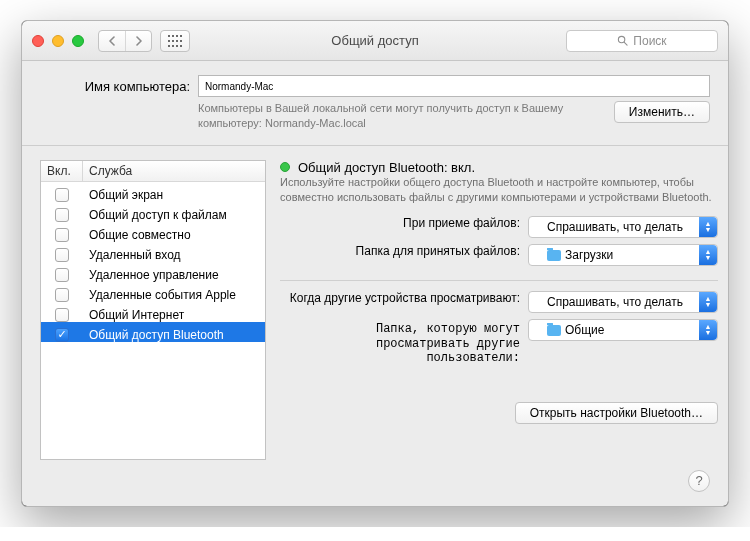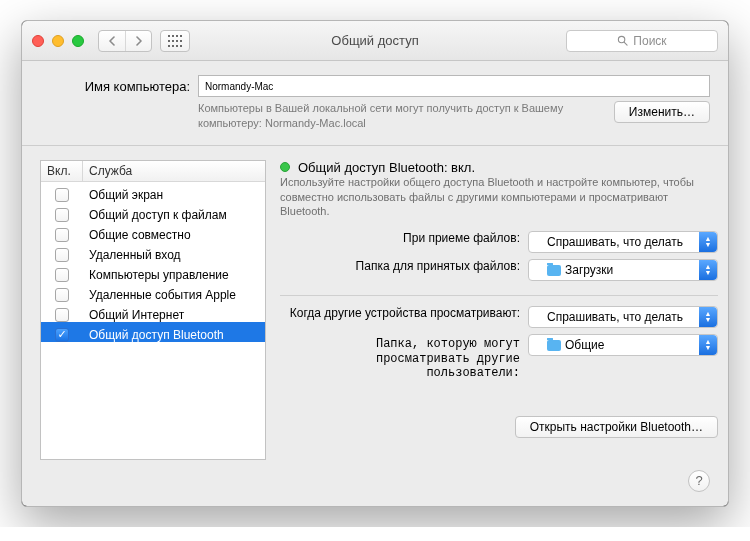--- a/index.html
+++ b/index.html
@@ -375,21 +375,21 @@
             <div class="svc-row">
               <div class="svc-chk">
                 <div class="chkbox"></div>
               </div>
               <div class="svc-name">Удаленный вход</div>
             </div>
             <div class="svc-row">
               <div class="svc-chk">
                 <div class="chkbox"></div>
               </div>
-              <div class="svc-name">Компьютеры управление</div>
+              <div class="svc-name">Удаленное управление</div>
             </div>
             <div class="svc-row">
               <div class="svc-chk">
                 <div class="chkbox"></div>
               </div>
               <div class="svc-name">Удаленные события Apple</div>
             </div>
             <div class="svc-row">
               <div class="svc-chk">
                 <div class="chkbox"></div>
@@ -404,21 +404,21 @@
             </div>
           </div>
       </div>
     </div>
 
     <div class="detail">
       <div class="detail-title">
         <span class="status-dot"></span>
         <span>Общий доступ Bluetooth: вкл.</span>
       </div>
-      <div class="detail-desc">Используйте настройки общего доступа Bluetooth и настройте компьютер, чтобы совместно использовать файлы с другими компьютерами и просматривают Bluetooth.</div>
+      <div class="detail-desc">Используйте настройки общего доступа Bluetooth и настройте компьютер, чтобы совместно использовать файлы с другими компьютерами и устройствами Bluetooth.</div>
 
       <div class="form-row">
         <div class="flabel">При приеме файлов:</div>
         <div class="select">
           <div class="sel-content">
               <span>Спрашивать, что делать</span>
             </div>
           <div class="sel-handle">▲<br>▼</div>
         </div>
       </div>

